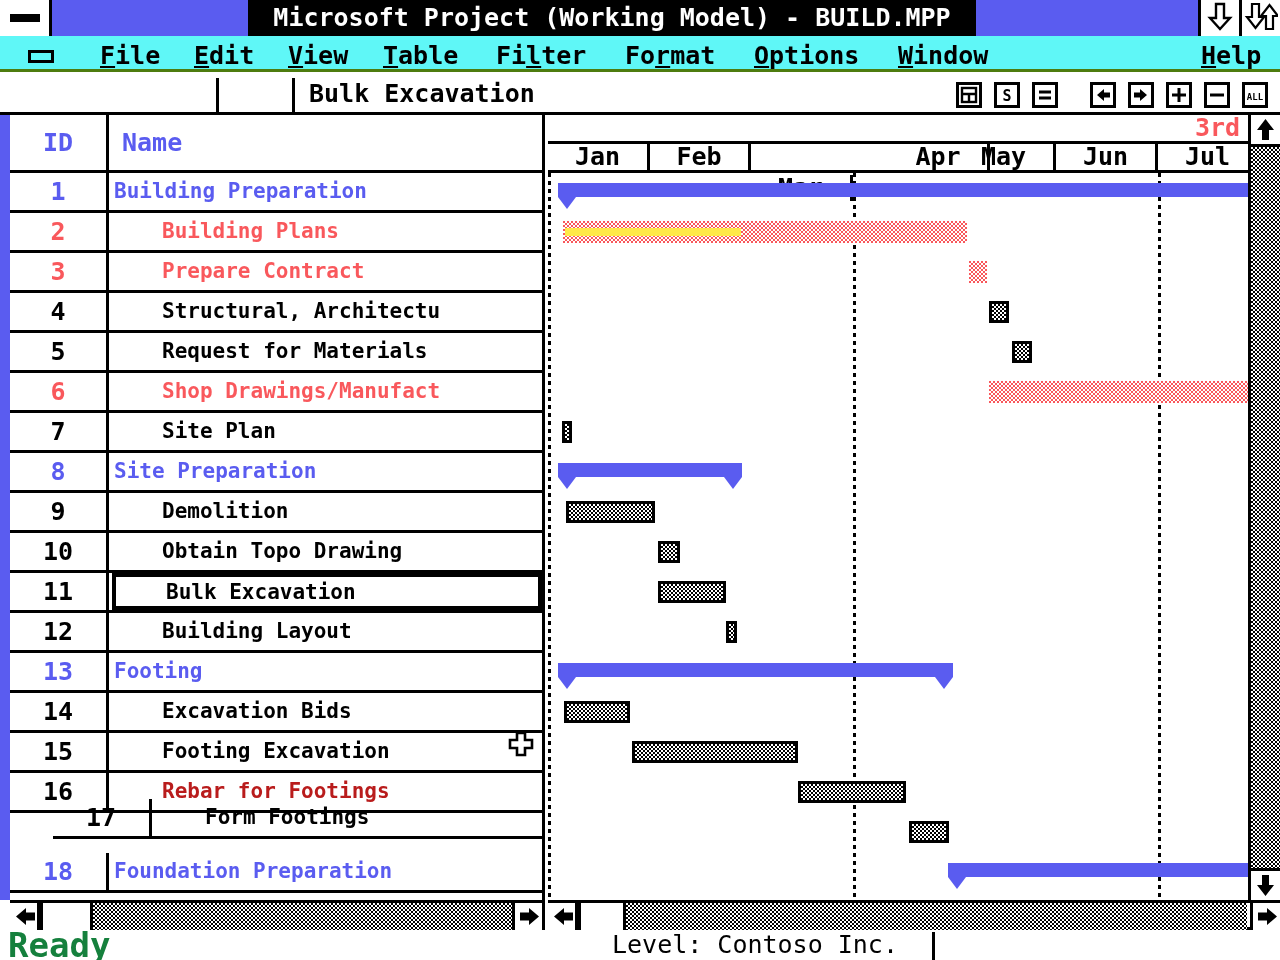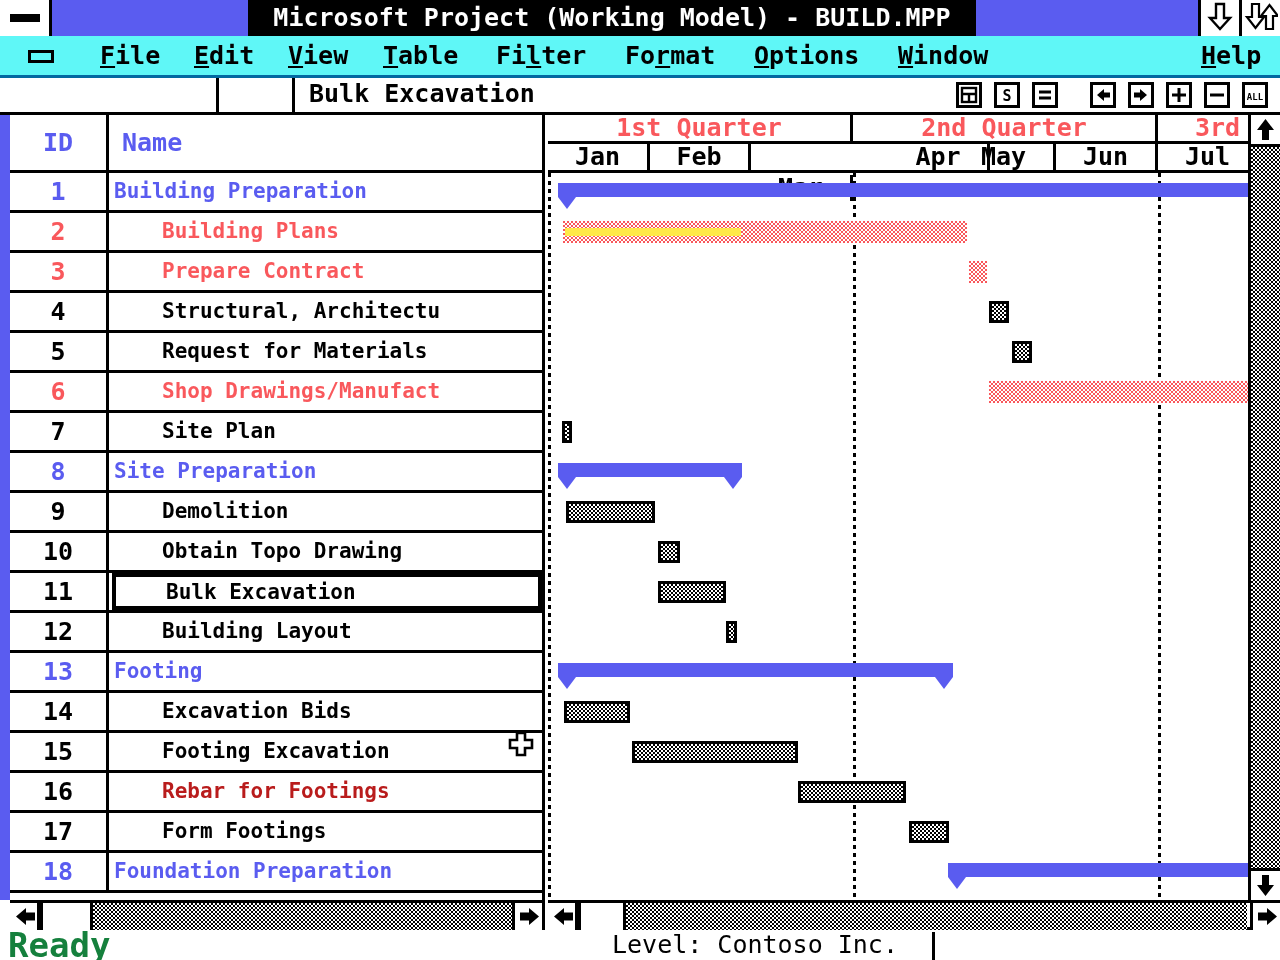--- a/index.html
+++ b/index.html
@@ -21,22 +21,22 @@
   .tb-title{position:absolute;left:248px;top:0;width:728px;height:36px;background:#000;
     color:#fff;font-size:25px;line-height:36px;text-align:center;letter-spacing:0px;
     white-space:nowrap;overflow:hidden;font-weight:bold;}
   .tb-btn{position:absolute;top:0;width:41px;height:36px;background:#ffffff;
     border-left:3px solid #000;box-sizing:border-box;}
   .tb-btn.min{right:41px;}
   .tb-btn.max{right:0;}
   .tb-btn svg{display:block;margin:2px auto 0;}
 
   
-  .menubar{position:absolute;left:0;top:36px;width:1280px;height:42px;background:#5ff7f7;
-    border-bottom:3px solid #0369a1;box-sizing:border-box;text-align:center;}
+  .menubar{position:absolute;left:0;top:36px;width:1280px;height:36px;background:#5ff7f7;
+    border-bottom:3px solid #4d7c0f;box-sizing:border-box;text-align:center;}
   .mb-ctrl{position:absolute;left:28px;top:14px;width:26px;height:13px;border:3px solid #000;
     box-sizing:border-box;background:#5ff7f7;}
   .menuitem{position:absolute;top:0;height:39px;line-height:39px;font-size:25px;color:#000;
     font-weight:bold;white-space:nowrap;}
   .menuitem u{text-decoration:underline;}
 
   
   .entrybar{position:absolute;left:0;top:78px;width:1280px;height:37px;background:#fff;
     border-bottom:3px solid #000;box-sizing:border-box;}
   .eb-cell{position:absolute;top:0;height:34px;background:#fff;border-right:3px solid #000;
@@ -295,35 +295,33 @@
           <div class="cname lvl1" style="color: rgb(0, 0, 0);">Excavation Bids</div>
         </div>
         <div class="srow" style="top: 618px;">
           <div class="cid" style="color: rgb(0, 0, 0);">15</div>
           <div class="cname lvl1" style="color: rgb(0, 0, 0);">Footing Excavation</div>
         </div>
         <div class="srow" style="top: 658px;">
           <div class="cid" style="color: rgb(0, 0, 0);">16</div>
           <div class="cname lvl1" style="color: #b91c1c;">Rebar for Footings</div>
         </div>
-        <div class="srow" style="top: 698px;">
+        <div class="srow" style="top: 684px; margin-left: 43px;">
           <div class="cid" style="color: rgb(0, 0, 0);">17</div>
           <div class="cname lvl1" style="color: rgb(0, 0, 0);">Form Footings</div>
         </div>
         <div class="srow" style="top: 738px;">
           <div class="cid" style="color: rgb(90, 92, 240);">18</div>
           <div class="cname lvl0" style="color: rgb(90, 92, 240);">Foundation Preparation</div>
         </div>
       </div>
   </div>
 
   <div class="gantt">
     <div class="g-qrow" id="quarter-row">
-        <div class="g-q" style="left: 0px; width: 305px;">1st Quarter</div>
-        <div class="g-q" style="left: 305px; width: 305px;">2nd Quarter</div>
         <div class="g-q" style="left: 610px; width: 122px;">3rd</div>
       </div>
     <div class="g-mrow" id="month-row">
         <div class="g-m" style="left: 0px; width: 102px;">Jan</div>
         <div class="g-m" style="left: 102px; width: 101px;">Feb</div>
         <div class="g-m" style="left: 203px; width: 102px; margin-top: 31px;">Mar</div>
         <div class="g-m" style="left: 305px; width: 101px; margin-left: 36px;">Apr</div>
         <div class="g-m" style="left: 406px; width: 102px;">May</div>
         <div class="g-m" style="left: 508px; width: 102px;">Jun</div>
         <div class="g-m" style="left: 610px; width: 102px;">Jul</div>

